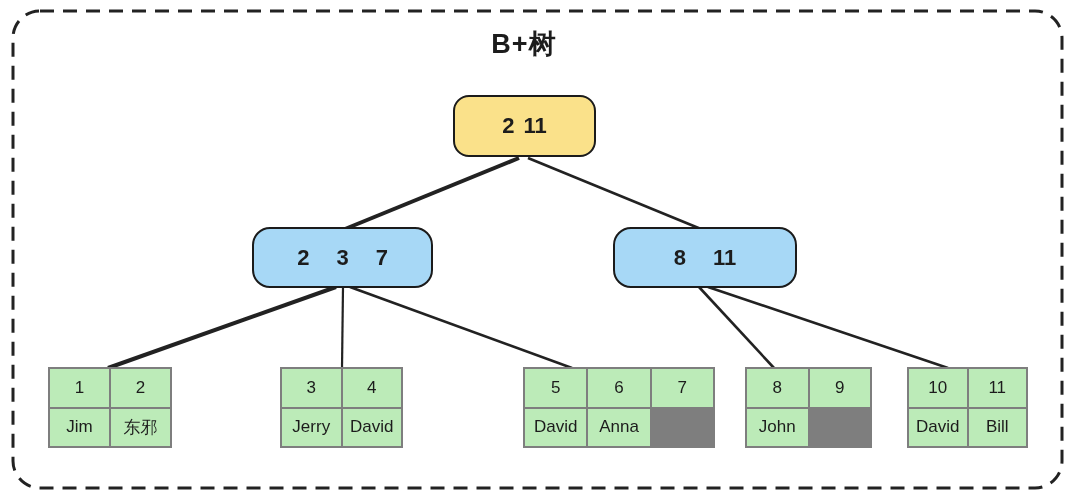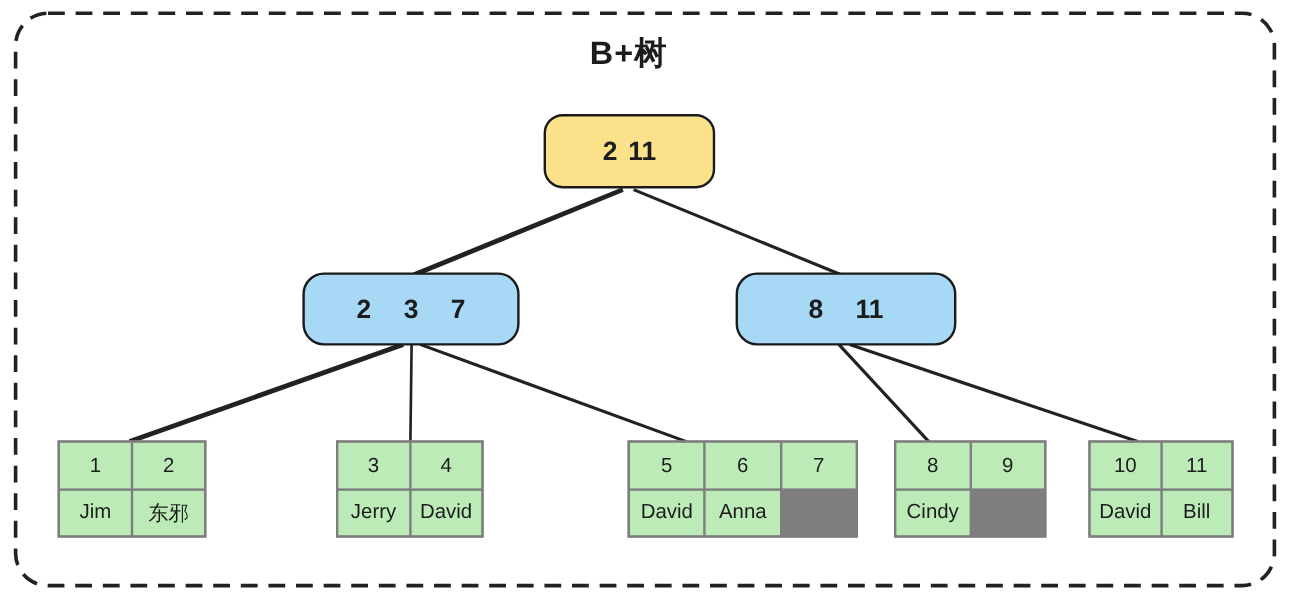--- a/index.html
+++ b/index.html
@@ -140,21 +140,21 @@
     <div class="leaf-cell">5</div>
     <div class="leaf-cell">6</div>
     <div class="leaf-cell">7</div>
     <div class="leaf-cell">David</div>
     <div class="leaf-cell">Anna</div>
   </div>
 
   <div class="leaf-table cols-2 leaf-4">
     <div class="leaf-cell">8</div>
     <div class="leaf-cell">9</div>
-    <div class="leaf-cell">Cindy</div>
+    <div class="leaf-cell">John</div>
   </div>
 
   <div class="leaf-table cols-2 leaf-5">
     <div class="leaf-cell">10</div>
     <div class="leaf-cell">11</div>
     <div class="leaf-cell">David</div>
     <div class="leaf-cell">Bill</div>
   </div>
 
 </div>

